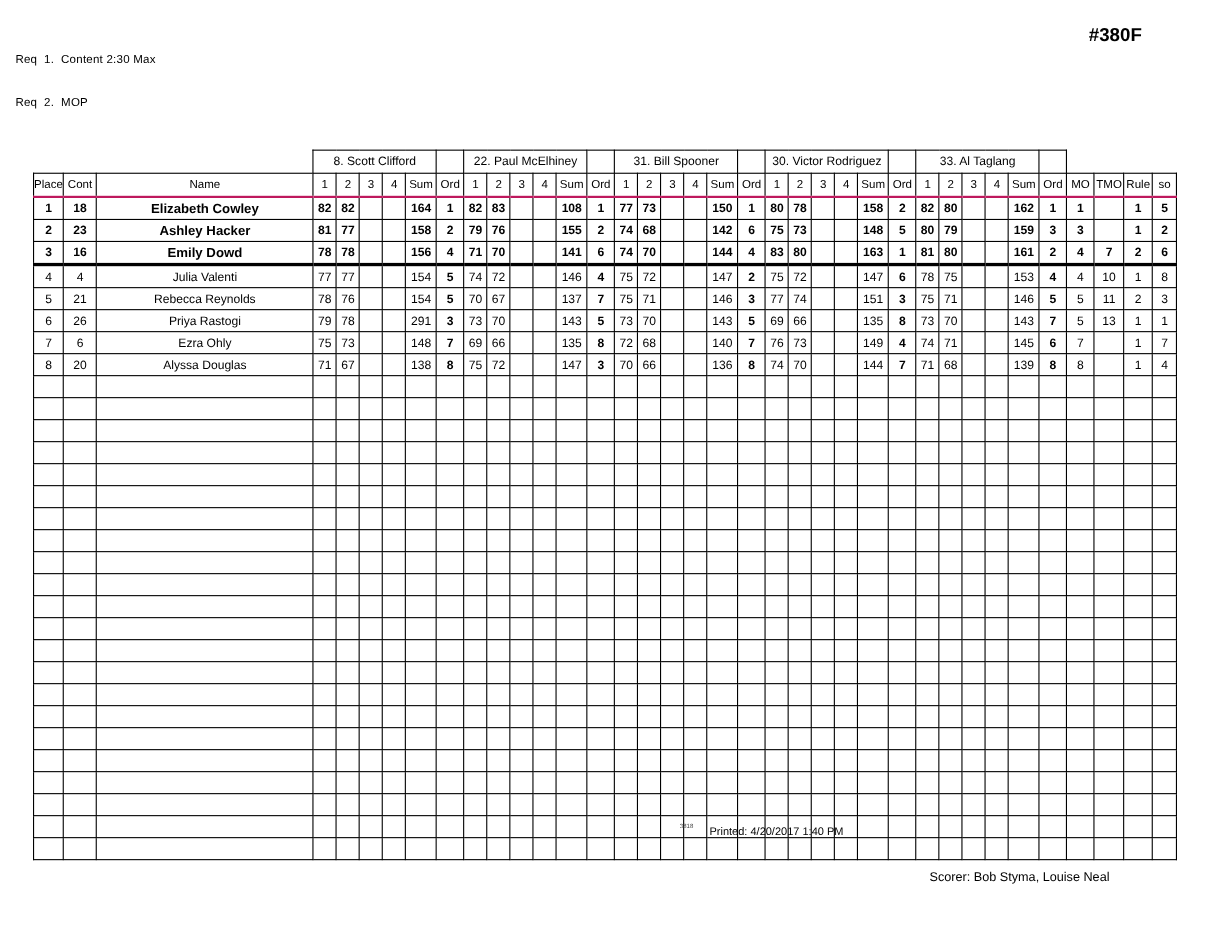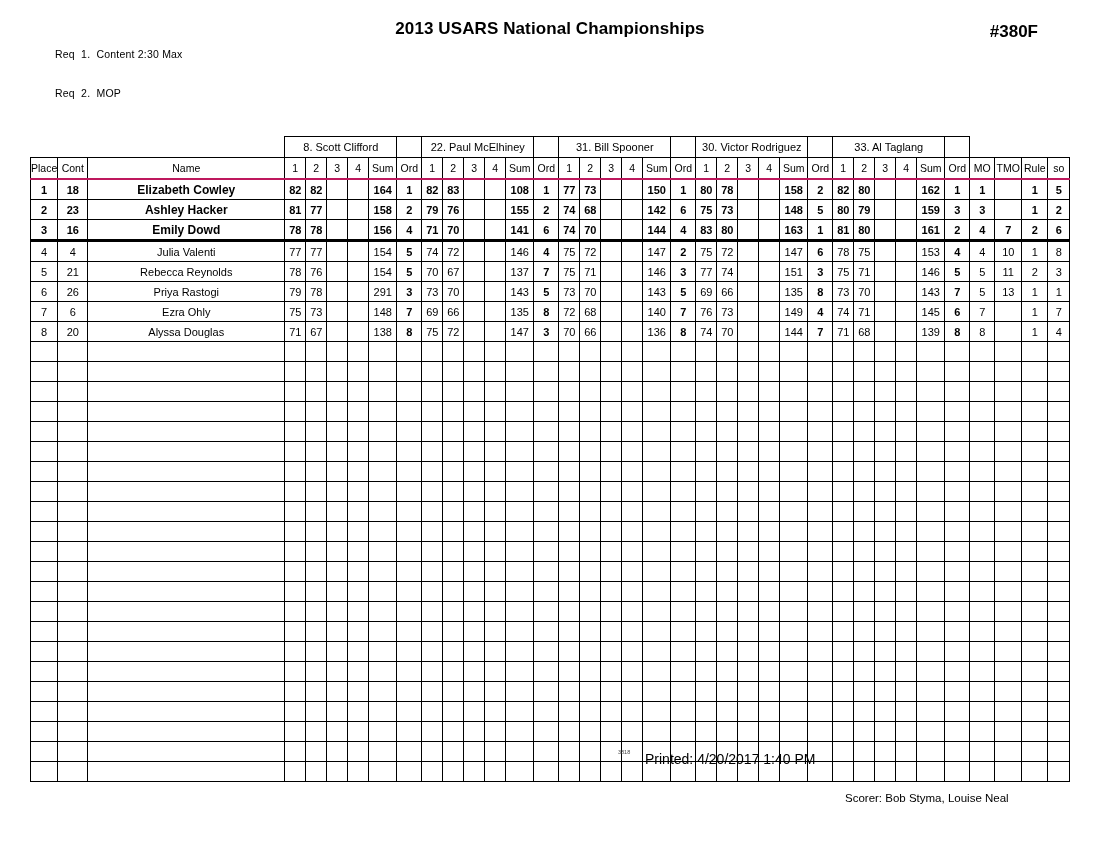--- a/index.html
+++ b/index.html
@@ -6,21 +6,21 @@
   body{
     width:1100px;height:850px;
     background:#ffffff;
     font-family:"Liberation Sans","DejaVu Sans",sans-serif;
     color:#000;
     overflow:hidden;
     position:relative;
   }
   .req-block{
     position:absolute; left:14px; top:22px;
-    font-size:10.5px; line-height:13px; white-space:pre;margin-left:41px;
+    font-size:10.5px; line-height:13px; white-space:pre;
   }
   .req-line{letter-spacing:0.2px;}
   .header{
     position:absolute; left:0; top:18px; width:1100px; text-align:center;
   }
   .h-title{font-size:17px;font-weight:bold;letter-spacing:0.1px;line-height:21px;}
   .h-venue{font-size:14.5px;font-weight:normal;line-height:20px;}
   .h-event{font-size:18px;font-weight:bold;line-height:24px;letter-spacing:0.1px;}
   .h-report{font-size:14.5px;line-height:22px;}
   .event-code{
@@ -80,36 +80,35 @@
   tr.top3 td.namecol{font-size:12px;}
   tr.lastTop td{border-bottom:3px solid #000;}
   tr.colhead td{border-bottom:2px solid #be185d;}
   tr.datarow td{font-size:11px;}
   tr.datarow td.ordcol{font-weight:bold;}
 
   .footer-mark{
     position:absolute;left:618px;top:749px;font-size:5.5px;color:#444;
   }
   .footer-printed{
-    position:absolute;left:645px;top:751px;font-size:14px;
+    position:absolute;left:645px;top:751px;font-size:10px;
   }
   .footer-scorer{
     position:absolute;left:845px;top:792px;font-size:11.5px;
   }
 </style>
 </head>
 <body>
 
 <div class="req-block">
   <div class="req-line">Req  1.  Content 2:30 Max</div>
   <div class="req-line">Req  2.  MOP</div>
 </div>
 
 <div class="header">
-  <div class="h-title">2013 USARS National Championships</div>
 </div>
 <div class="event-code">#380F</div>
 
 <table class="sheet" id="sheet">
   <colgroup id="sheet-cols">
       <col style="width: 27px;">
       <col style="width: 30px;">
       <col style="width: 197px;">
       <col style="width: 21px;">
       <col style="width: 21px;">

